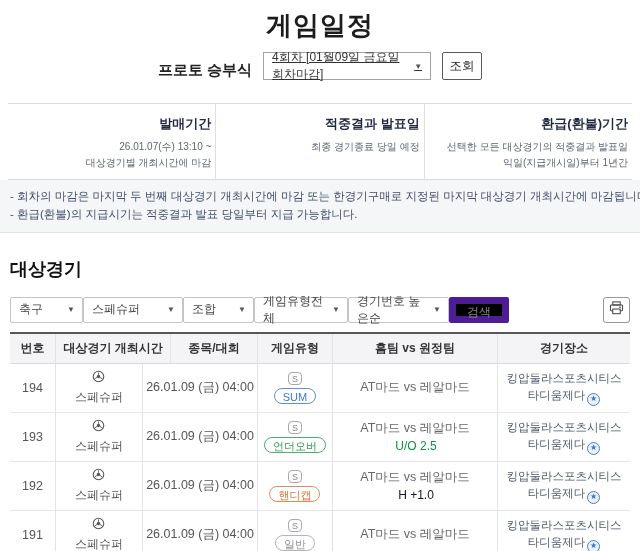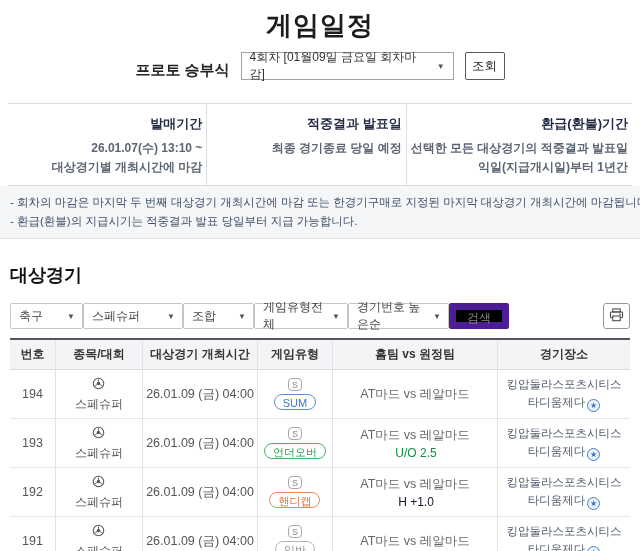--- a/index.html
+++ b/index.html
@@ -9,30 +9,30 @@
     font-family:"Liberation Sans","DejaVu Sans",sans-serif;
     color:#333;
   }
   .page { width:640px; height:551px; overflow:hidden; position:relative; }
 
   
   .title { text-align:center; font-size:26px; font-weight:bold; color:#1c1c1c; margin-top:8px; letter-spacing:1px; }
   .proto-row { display:flex; justify-content:center; align-items:flex-end; gap:11px; margin-top:9px; height:28px; }
   .proto-label { font-size:15px; font-weight:bold; color:#222; }
   .sel { background:#fff; display:flex; align-items:center; justify-content:space-between; cursor:pointer; }
-  .proto-select { width:213px; height:28px; border:1px solid #a3a3a7; padding:0 8px; font-size:12px; color:#333; }
+  .proto-select { width:168px; height:28px; border:1px solid #a3a3a7; padding:0 8px; font-size:12px; color:#333;text-decoration:underline; }
   .arrow { font-size:8px; color:#555; margin-left:6px; }
   .btn-inquiry { width:40px; height:28px; border:1px solid #5a5a5a; border-radius:2px; background:#fff; font-size:12.5px; color:#222; cursor:pointer; font-family:inherit; }
 
   
   .info-section { display:flex; margin:23px 8px 0; border-top:1px solid #d9dade; border-bottom:1px solid #d9dade; }
   .info-card { flex:1; text-align:right; padding:11px 4px 8px; }
   .info-card + .info-card { border-left:1px solid #dcdee3; }
   .info-title { font-size:13px; font-weight:bold; color:#1f2940; margin-bottom:6px; }
-  .info-line { font-size:12px; color:#5c6573; line-height:1.6; white-space:nowrap;font-weight:bold; }
+  .info-line { font-size:10px; color:#5c6573; line-height:1.6; white-space:nowrap; }
 
   
   .notes { background:#f5f6f8; border-bottom:1px solid #e2e4e8; padding:7px 10px 8px; }
   .note-line { font-size:11.5px; color:#3e4d68; line-height:1.6; white-space:nowrap; }
 
   
   .section-heading { font-size:18px; font-weight:bold; color:#111; margin:24px 0 0 10px; }
   .filter-row { display:flex; align-items:center; margin:16px 10px 9px; }
   .f-select { height:26px; border:1px solid #c5c5c9; border-radius:2px; padding:0 7px 0 8px; font-size:12px; color:#444; }
   .w1{width:73px} .w2{width:100px} .w3{width:71px} .w4{width:94px} .w5{width:101px}
@@ -131,22 +131,22 @@
           <rect x="4" y="8.6" width="8" height="5" fill="#fff" stroke="#444" stroke-width="1.1"></rect>
           <rect x="10.8" y="6" width="2" height="1.2" fill="#444"></rect>
         </svg>
       </span>
     </button>
   </div>
 
   <div class="gtable">
     <div class="gt-header">
       <div class="c c1">번호</div>
+      <div class="c c3">대상경기 개최시간</div>
       <div class="c c2">종목/대회</div>
-      <div class="c c3">대상경기 개최시간</div>
       <div class="c c4">게임유형</div>
       <div class="c c5">홈팀  vs  원정팀</div>
       <div class="c c6">경기장소</div>
     </div>
     <div id="table-body">
   <div class="gt-row">
     <div class="c c1 num">194</div>
     <div class="c c2 sport-cell">
       <span>
         <svg width="13" height="13" viewBox="0 0 16 16">

